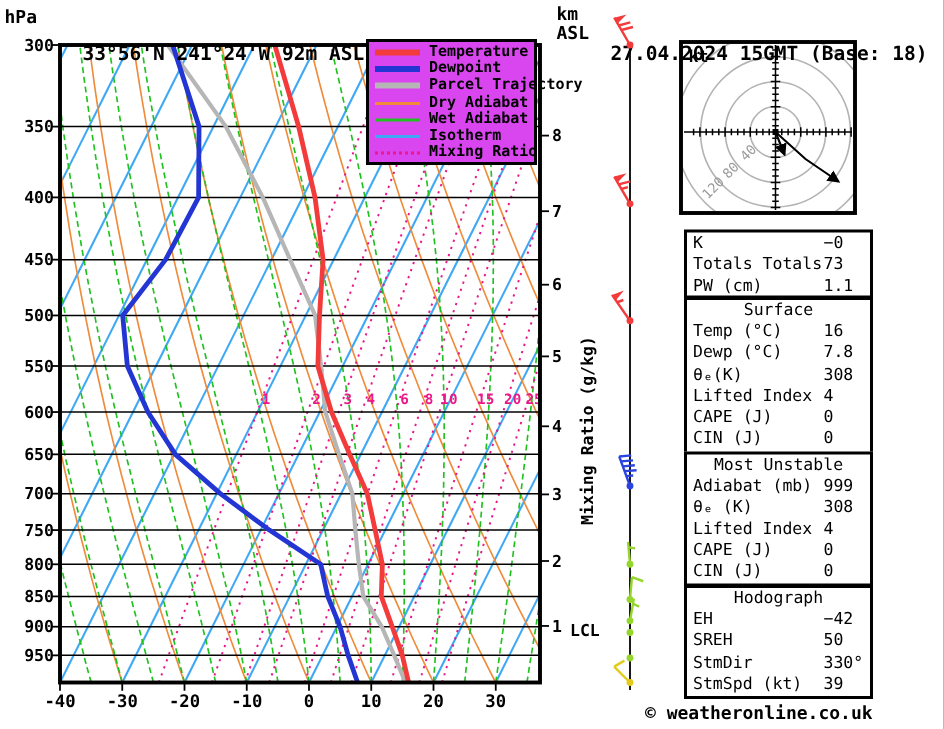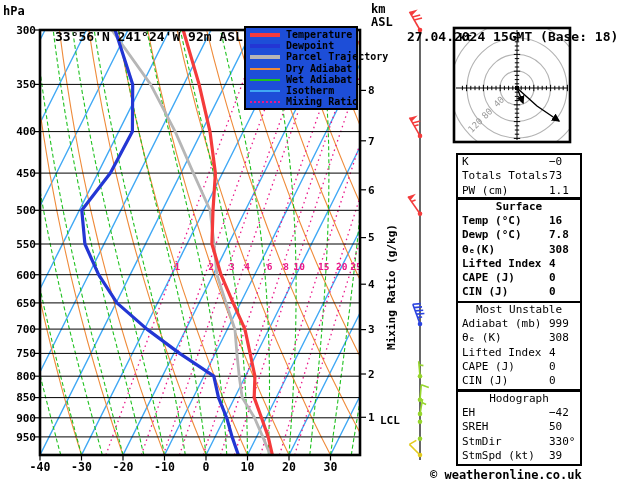--- a/index.html
+++ b/index.html
@@ -14,21 +14,21 @@
   .b13{font-size:13px;font-weight:700;letter-spacing:0px;margin-top:24px;}
   .b12{font-size:12px;font-weight:700;}
   #page-title{left:55px;top:5px;}
   #hpa-label{left:3px;top:4px;}
   #km-label{left:371px;top:2px;text-align:center;}
   #asl-label{left:371px;top:15px;}
   #datetime{left:407px;top:5px;}
   #xaxis-title{left:84px;top:466px;width:260px;text-align:center;}
   #footer{left:430px;top:468px;width:150px;text-align:right;}
   #legend{
-    left:244px;top:26px;width:114px;height:84px;background:#1d4ed8;
+    left:244px;top:26px;width:114px;height:84px;background:#d946ef;
     border:2px solid #000;box-sizing:border-box;padding-top:1px;
   }
   .lg-row{height:11.3px;display:flex;align-items:center;}
   .lg-swatch{width:30px;margin-left:4px;margin-right:6px;flex:none;}
   .lg-label{font-size:10px;font-weight:700;line-height:10px;}
   .tbox{
     position:absolute;left:456px;width:126px;background:#fff;
     border:2px solid #000;box-sizing:border-box;z-index:2;
   }
   .t-title{font-size:11px;text-align:center;height:14px;line-height:14px;}
@@ -337,21 +337,21 @@
       </div>
       <div class="t-row">
         <span class="t-label">Totals Totals</span>
         <span class="t-value">73</span>
       </div>
       <div class="t-row">
         <span class="t-label">PW (cm)</span>
         <span class="t-value">1.1</span>
       </div>
     </div>
-  <div class="tbox" id="table-surface" style="top:198px;height:136px;font-weight:bold;">
+  <div class="tbox" id="table-surface" style="top:198px;height:136px;">
       <div class="t-title">Surface</div>
       <div class="t-row">
         <span class="t-label">Temp (°C)</span>
         <span class="t-value">16</span>
       </div>
       <div class="t-row">
         <span class="t-label">Dewp (°C)</span>
         <span class="t-value">7.8</span>
       </div>
       <div class="t-row">

